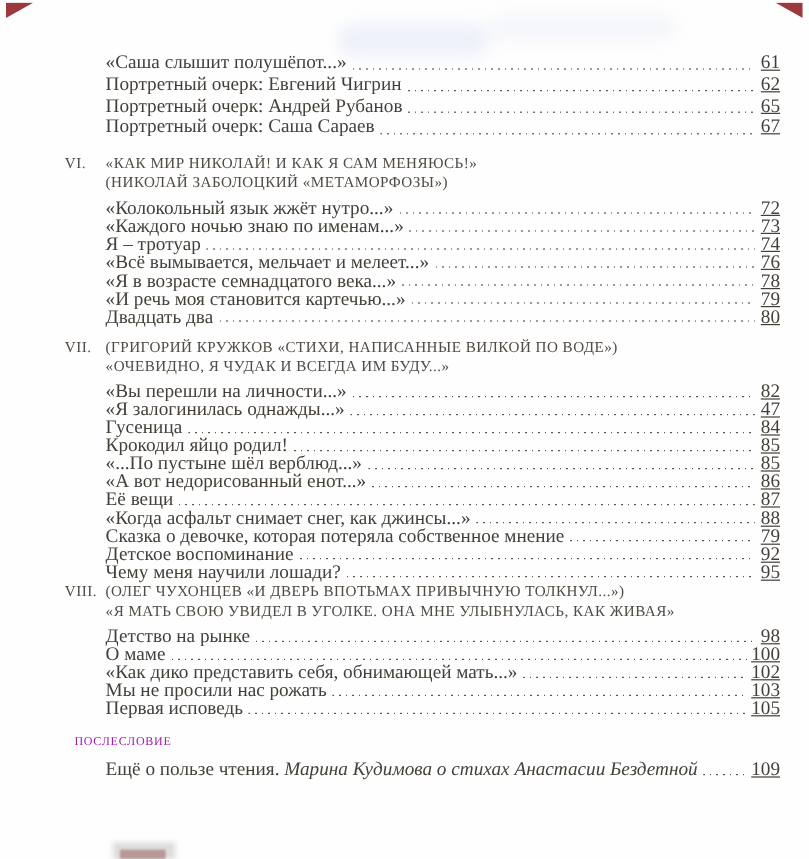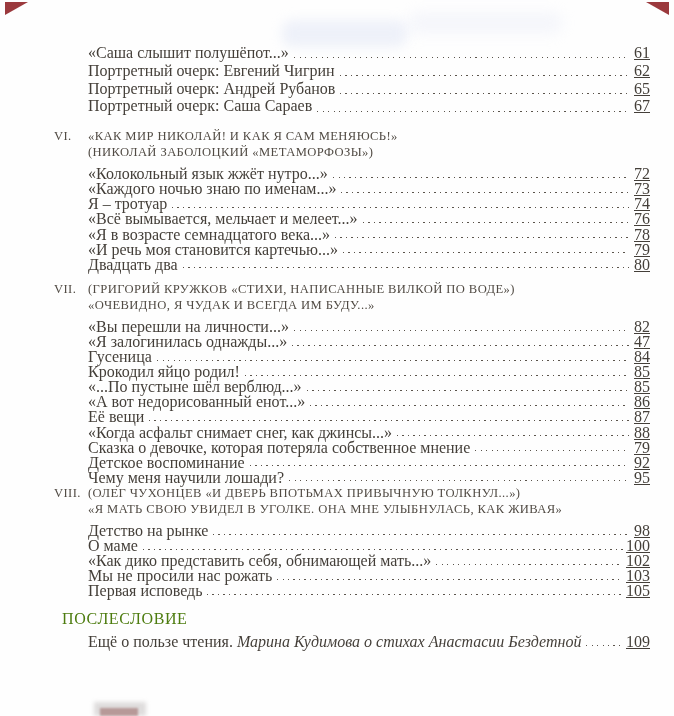--- a/index.html
+++ b/index.html
@@ -25,21 +25,21 @@
           background-size:100% 1.4px;background-repeat:no-repeat;
           background-position:left 0 bottom 3px;}
   .pagenum{white-space:nowrap;min-width:18px;text-align:right;text-decoration:underline;}
   .sec{margin-top:13px;}
   .sec.m9{margin-top:9px;} .sec.m8{margin-top:0;}
   .sec-head{display:flex;}
   .numeral{flex:0 0 34px;width:34px;margin-left:-34px;padding-right:4px;box-sizing:border-box;}
   .numeral,.sec-title{font-size:12.6px;line-height:16px;letter-spacing:.4px;color:#514b44;}
   .sec .group{margin-top:6px;}
   .after{margin-top:13px;}
-  .after-head{font-size:16px;letter-spacing:.6px;line-height:16px;color:#4d7c0f;margin-left:-26px;}
+  .after-head{font-size:10px;letter-spacing:.6px;line-height:16px;color:#a21caf;margin-left:-26px;}
   .after .entry{margin-top:7px;}
   .it{font-style:italic;}
 </style>
 </head>
 <body>
 
 <div class="page">
 
   <div class="corner tl"></div>
   <div class="corner tr"></div>

